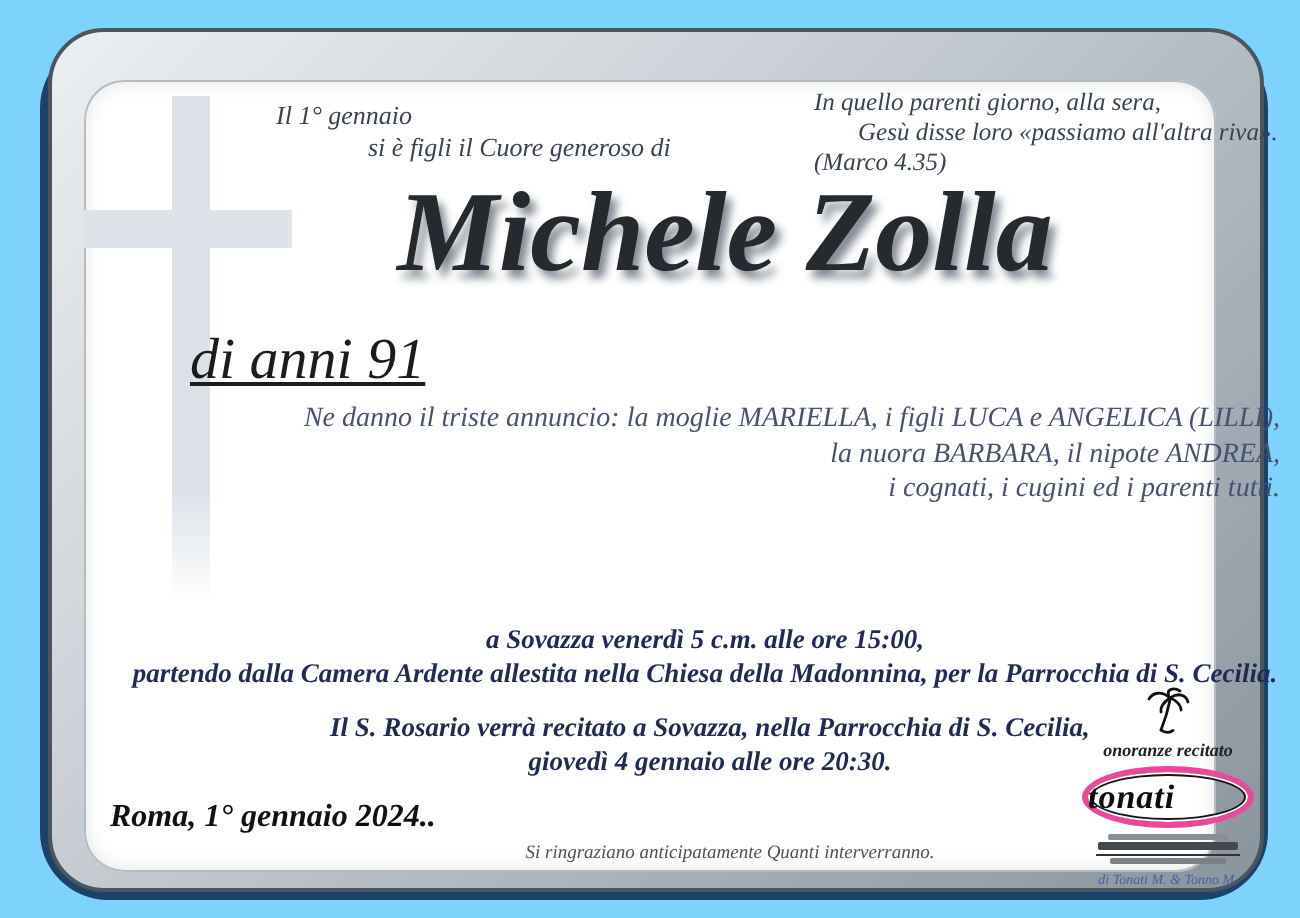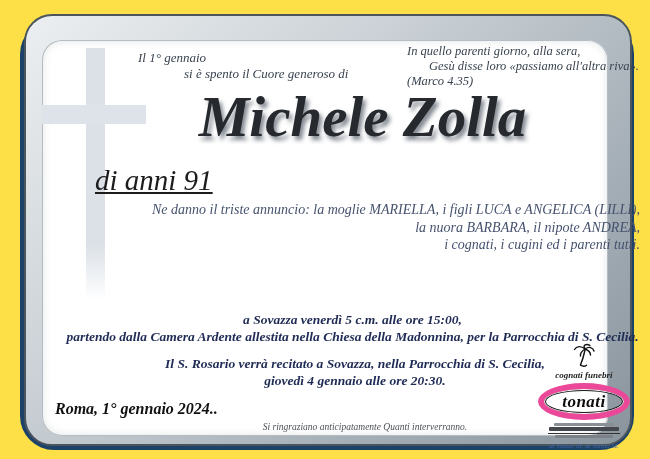--- a/index.html
+++ b/index.html
@@ -1,18 +1,18 @@
 <!DOCTYPE html>
 <html><head>
 <meta charset="utf-8">
 <style>
   html,body{margin:0;padding:0;}
   .page{
     position:relative; width:650px; height:459px;
-    background:#fde047; overflow:hidden;
+    background:#7dd3fc; overflow:hidden;
     font-family:"Liberation Serif", serif;
   }
   
   .navy-band{
     position:absolute; left:20px; top:20px; width:614px; height:430px;
     border-radius:34px; background:#1d4269;
   }
   
   .plate{
     position:absolute; left:24px; top:14px; width:604px; height:428px;
@@ -56,23 +56,23 @@
   .rosary{left:70px; right:10px; top:355px; font-size:13.5px; line-height:17px;}
   .thanks{left:200px; right:120px; top:422px; text-align:center;
     font-style:italic; font-size:9.5px; color:#4c5158;}
   .placedate{left:55px; top:400px; font-weight:bold; font-style:italic;
     font-size:16px; color:#111;}
   
   .agency{position:absolute; left:538px; top:343px; width:92px; text-align:center; color:#111;}
   .palm{display:block; margin:0 auto;}
   .tagline{font-size:9px; font-weight:bold; font-style:italic; color:#222; margin-top:1px;}
   .oval{
-    margin:3px auto 0 auto; width:80px; height:25px; border:6px solid #ec4899;
+    margin:3px auto 0 auto; width:80px; height:25px; border:3px solid #ec4899;
     border-radius:50%; box-shadow:inset 0 0 0 1px #fff, inset 0 0 0 2px #161616;
-    display:flex; align-items:center; justify-content:center;
+    display:flex; align-items:center; 
   }
   .brand{font-size:17px; font-weight:bold; font-style:italic; color:#0d0d0d; letter-spacing:.5px;}
   .micro{margin-top:3px;}
   .micro .bar{margin:1px auto; border-radius:1px;}
   .micro .b1{width:60px; height:3px; background:#8a8f95;}
   .micro .b2{width:70px; height:4px; background:#45494e;}
   .micro .rule{width:72px; height:1px; background:#333; margin:2px auto 1px auto;}
   .micro .b3{width:58px; height:3px; background:#7c8187;}
   .agency-footer{margin-top:4px; font-size:7px; font-style:italic; color:#44639f; white-space:nowrap;}
 </style>
@@ -83,21 +83,21 @@
 
   <div class="navy-band"></div>
   <div class="plate"></div>
   <div class="sheet"></div>
 
   <div class="cross-v"></div>
   <div class="cross-h"></div>
 
   <div class="txt intro">
     <div class="l1">Il 1° gennaio</div>
-    <div class="l2">si è spento il Cuore generoso di</div>
+    <div class="l2">si è figli il Cuore generoso di</div>
   </div>
 
   <div class="txt scripture">
     <div class="l1">In quello parenti giorno, alla sera,</div>
     <div class="l2">Gesù disse loro «passiamo all'altra riva».</div>
     <div class="l3">(Marco 4.35)</div>
   </div>
 
   <div class="txt name">Michele Zolla</div>
   <div class="txt age">di anni 91</div>
@@ -128,21 +128,21 @@
       <g fill="none" stroke="#111" stroke-width="1.4" stroke-linecap="round">
         <path d="M14 6 C10 2.5, 5.5 3, 3.5 6.5"></path>
         <path d="M14 6 C11 1.5, 16 0.5, 19 2.5"></path>
         <path d="M14 6 C18 3, 22 4.5, 23 8"></path>
         <path d="M14 6 C17 7, 19.5 9.5, 19.5 12"></path>
         <path d="M14 6 C11 8, 9 10.5, 9.5 13"></path>
         <path d="M14 7 C13 12, 11.5 17, 9.5 22"></path>
         <path d="M9.5 22 C11.5 23.5, 14 23.5, 15.5 22.2"></path>
       </g>
     </svg>
-    <div class="tagline">cognati funebri</div>
+    <div class="tagline">onoranze recitato</div>
     <div class="oval">
       <span class="brand">tonati</span>
     </div>
     <div class="micro">
       <div class="bar b1"></div>
       <div class="bar b2"></div>
       <div class="rule"></div>
       <div class="bar b3"></div>
     </div>
     <div class="agency-footer">di Tonati M. &amp; Tonno M.</div>

